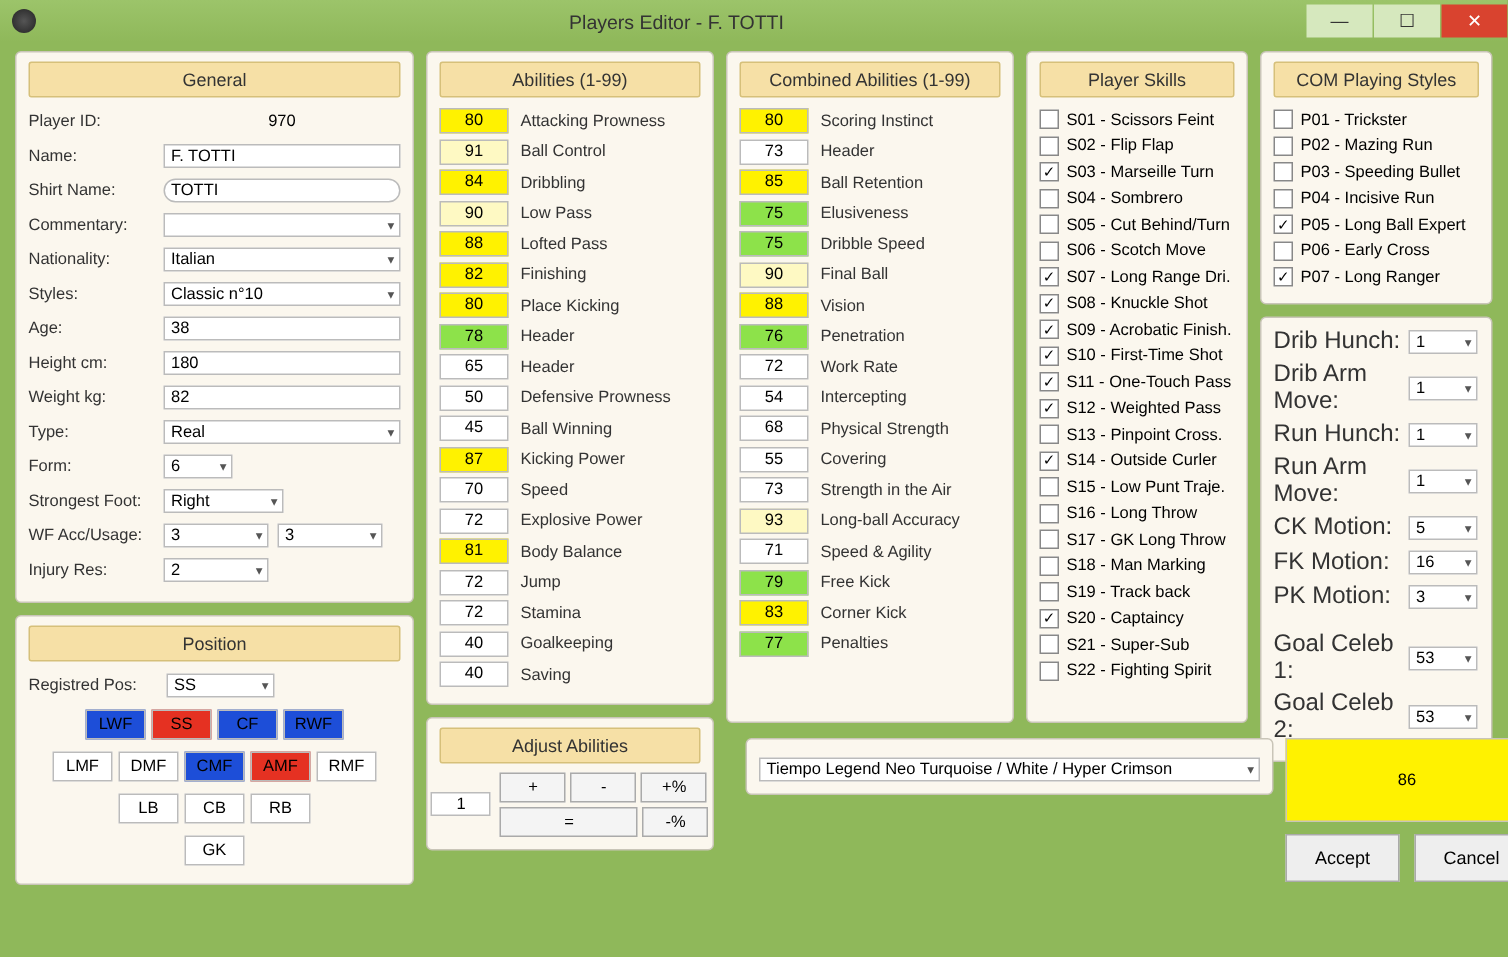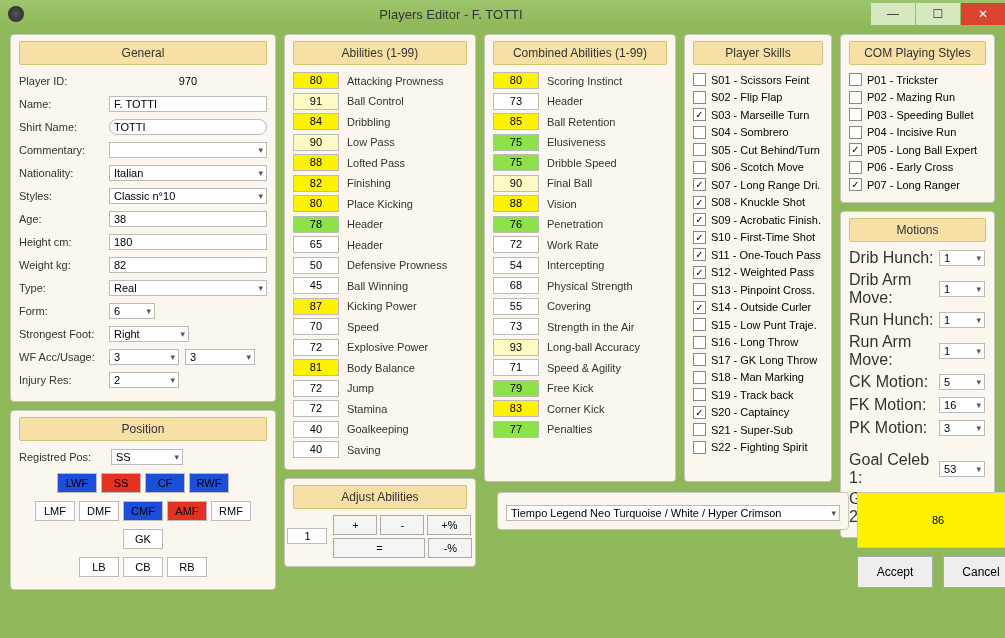--- a/index.html
+++ b/index.html
@@ -155,26 +155,26 @@
             <div class="posbtn y">RWF</div>
           </div>
           <div style="display: flex; gap: 4px; justify-content: center; width: 100%; margin-bottom: 4px;">
             <div class="posbtn w">LMF</div>
             <div class="posbtn w">DMF</div>
             <div class="posbtn y">CMF</div>
             <div class="posbtn r">AMF</div>
             <div class="posbtn w">RMF</div>
           </div>
           <div style="display: flex; gap: 4px; justify-content: center; width: 100%; margin-bottom: 4px;">
-            <div class="posbtn w">GK</div>
-          </div>
-          <div style="display: flex; gap: 4px; justify-content: center; width: 100%; margin-bottom: 4px;">
             <div class="posbtn w">LB</div>
             <div class="posbtn w">CB</div>
             <div class="posbtn w">RB</div>
+          </div>
+          <div style="display: flex; gap: 4px; justify-content: center; width: 100%; margin-bottom: 4px;">
+            <div class="posbtn w">GK</div>
           </div>
         </div>
     </div>
   </div>
 
   <div style="display:flex;flex-direction:column;gap:8px">
     <div class="panel col2">
       <div class="phead">Abilities (1-99)</div>
       <div id="abil-list">
           <div class="abil">
@@ -477,21 +477,20 @@
             <div class="chk "></div>
             <div>P06 - Early Cross</div>
           </div>
           <div class="skill">
             <div class="chk on"></div>
             <div>P07 - Long Ranger</div>
           </div>
         </div>
     </div>
     <div class="panel mot">
-      <div class="phead">Motions</div>
       <div id="mot-list">
           <div class="row">
             <div class="lab">Drib Hunch:</div>
             <div class="sel">
               <span>1</span>
             </div>
           </div>
           <div class="row">
             <div class="lab">Drib Arm Move:</div>
             <div class="sel">

